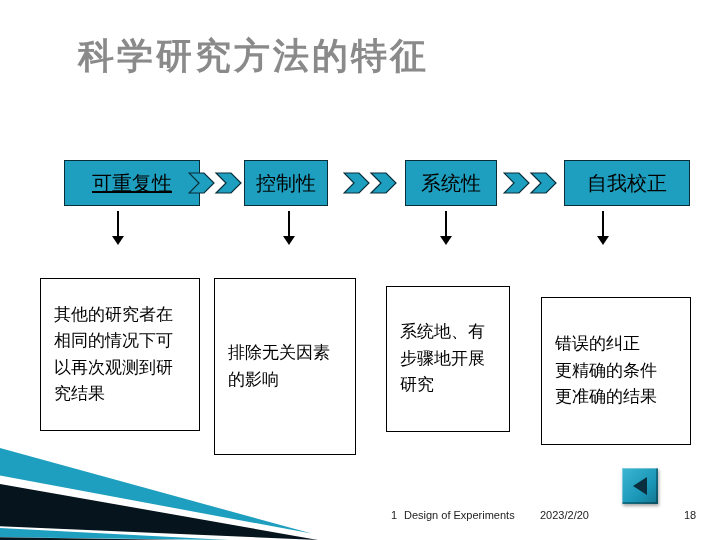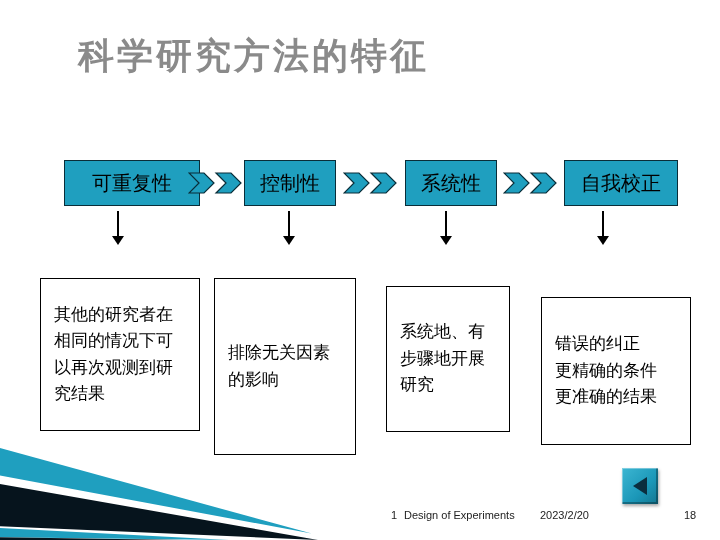--- a/index.html
+++ b/index.html
@@ -12,24 +12,24 @@
     position: absolute; left: 33px; top: 32px;
     font-family: "Liberation Sans", "DejaVu Sans", sans-serif;
     font-size: 36px; font-weight: bold; color: #8a8a8a; letter-spacing: 3px; margin-left: 45px;
   }
   .step-box {
     position: absolute; top: 160px; height: 46px; box-sizing: border-box;
     background: #1f9fbf; border: 1px solid #0a2d38;
     display: flex; align-items: center; justify-content: center;
     font-size: 20px; color: #000;
   }
-  .step-1 { left: 64px;  width: 136px; }
-  .step-2 { left: 244px; width: 92px;  }
+  .step-1 { left: 64px;  width: 136px; text-decoration: underline; }
+  .step-2 { left: 244px; width: 84px;  }
   .step-3 { left: 405px; width: 92px;  }
-  .step-4 { left: 564px; width: 114px; }
+  .step-4 { left: 564px; width: 126px; }
 
   .chevrons { position: absolute; top: 171px; width: 54px; height: 24px; }
   .chv-1 { left: 188px; } .chv-2 { left: 343px; } .chv-3 { left: 503px; }
 
   .down-arrow {
     position: absolute; top: 211px; width: 12px;
     display: flex; flex-direction: column; align-items: center;
   }
   .down-arrow .shaft { width: 2px; height: 25px; background: #000; }
   .down-arrow .head {

